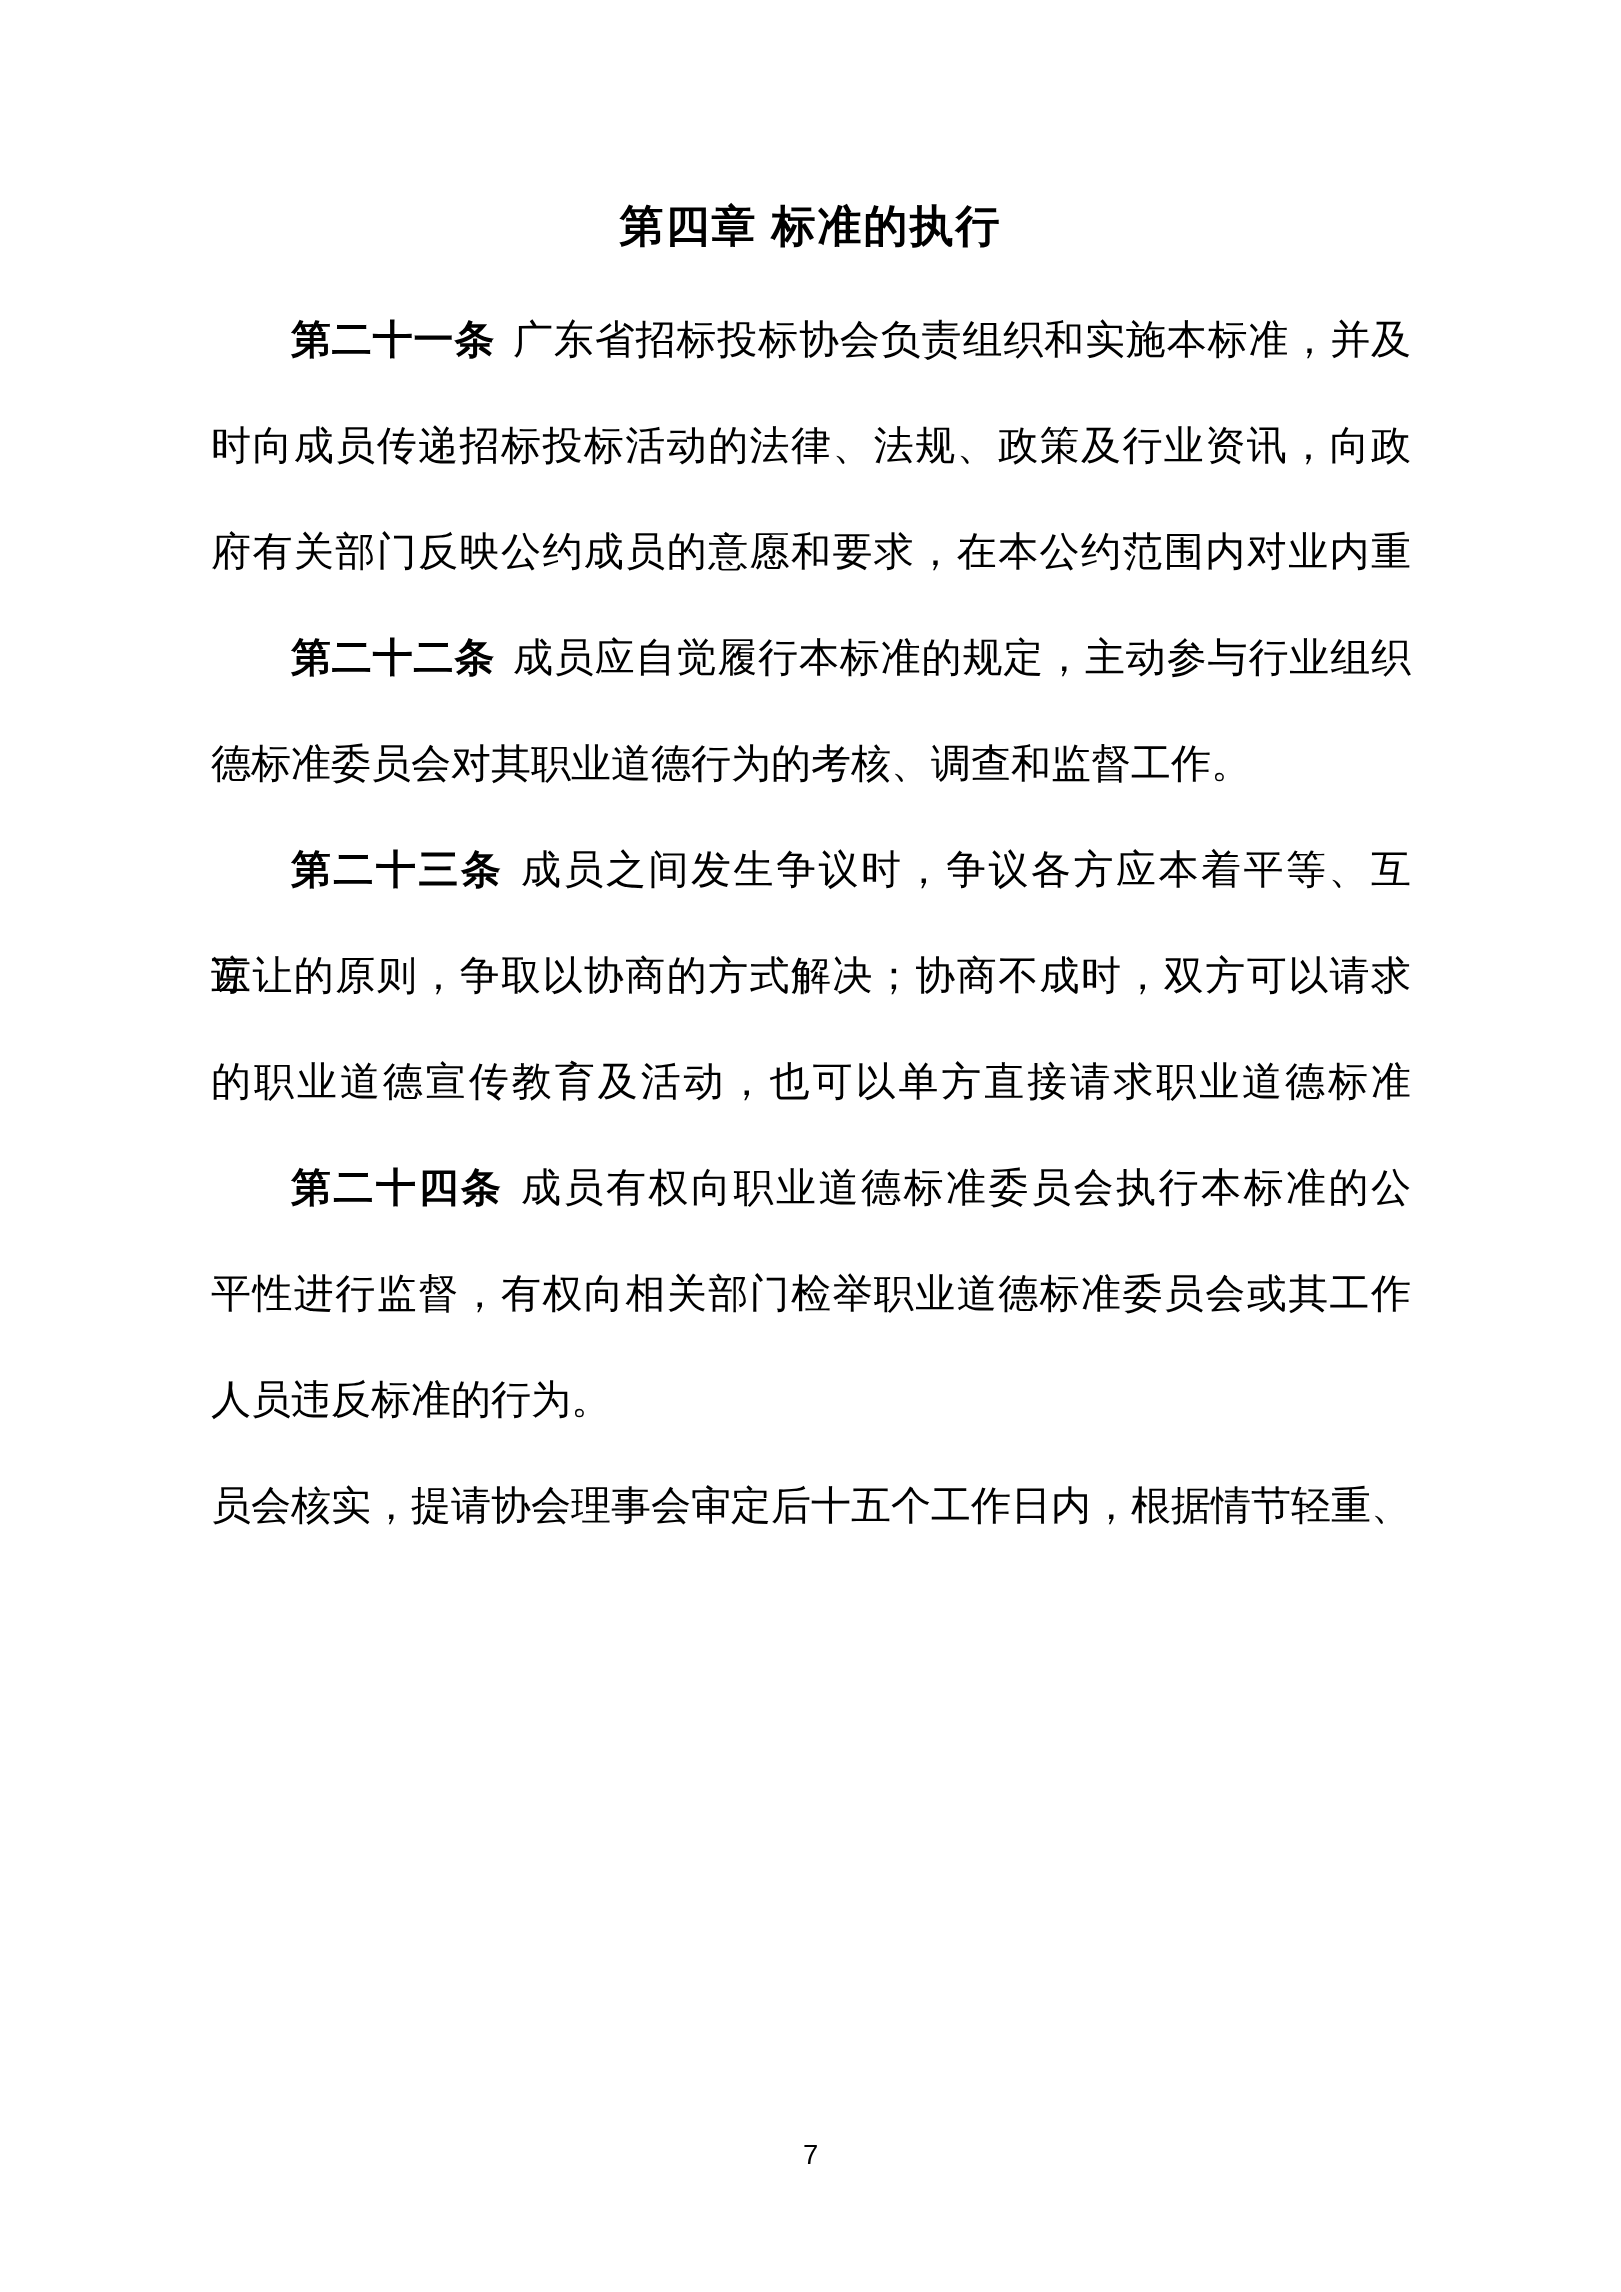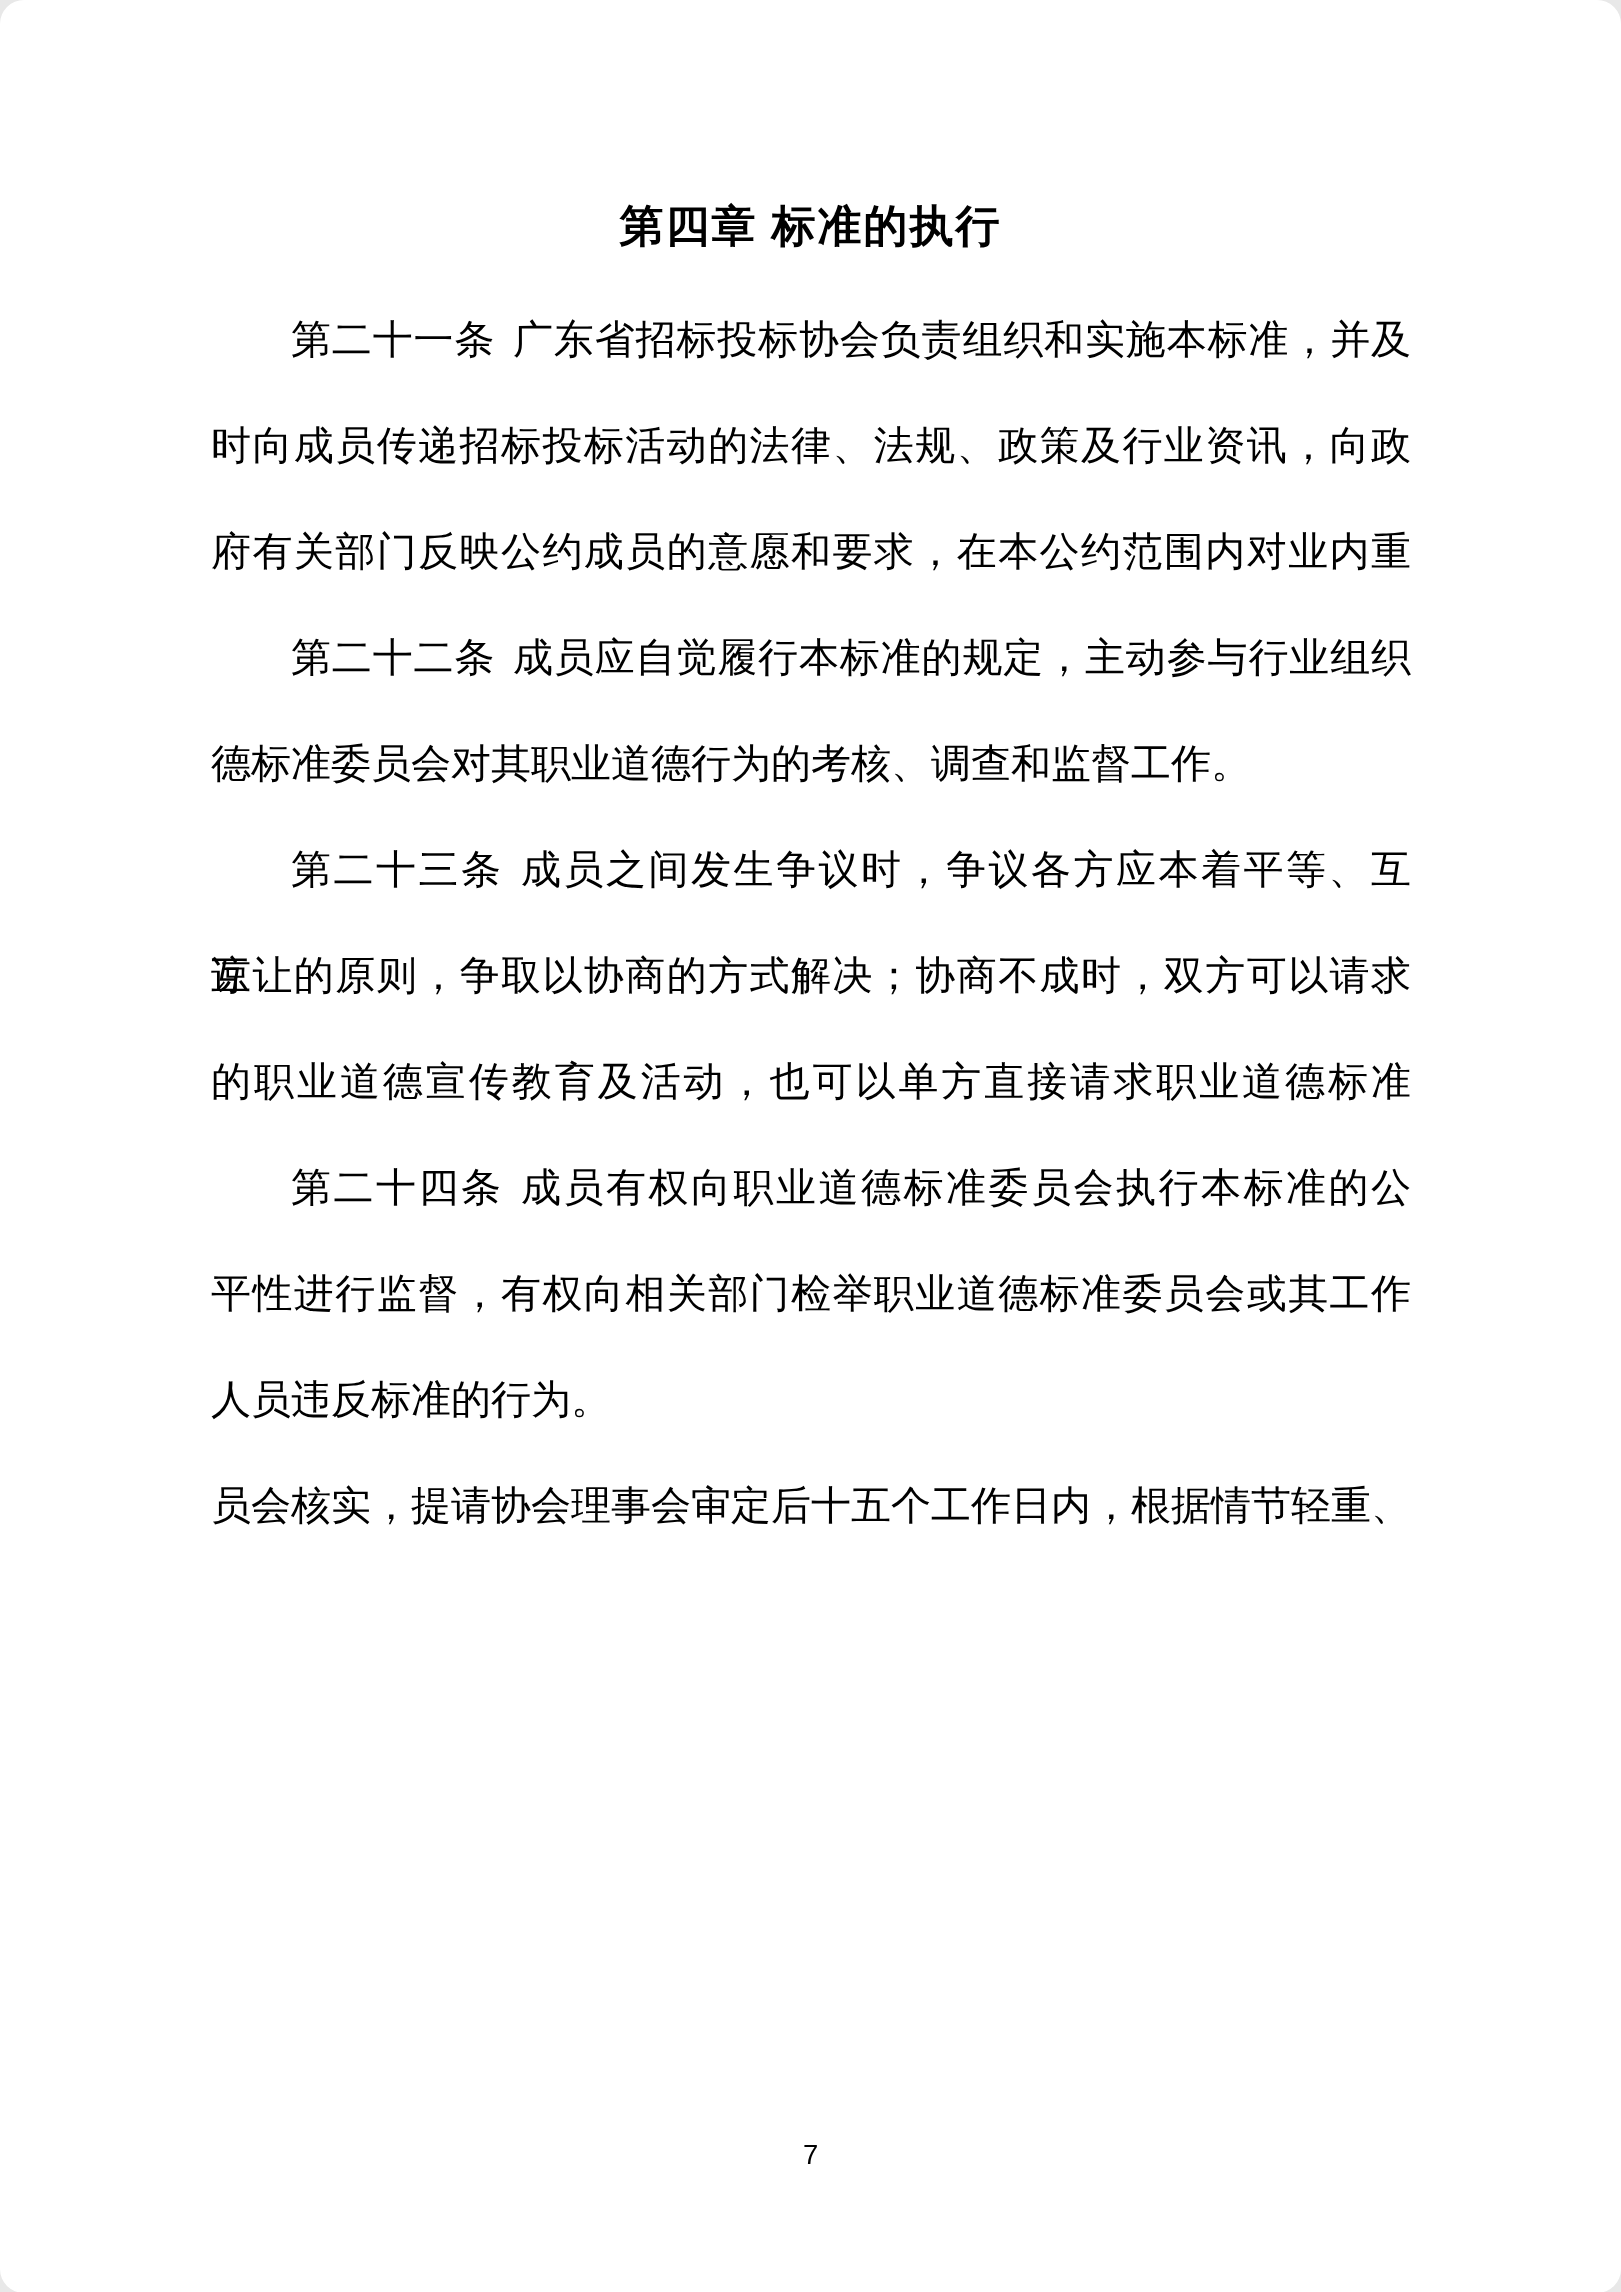--- a/index.html
+++ b/index.html
@@ -9,21 +9,20 @@
   }
   .page {
     position: relative;
     width: 1621px;
     height: 2293px;
     margin: 0 auto;
     background: #ffffff;
     color: #000000;
     font-family: "Liberation Sans", "DejaVu Sans", sans-serif;
     overflow: hidden;
-    border-radius: 24px;
   }
   .chapter-title {
     position: absolute;
     top: 202px;
     left: 0;
     width: 100%;
     margin: 0;
     text-align: center;
     font-size: 44px;
     font-weight: 700;
@@ -48,21 +47,21 @@
     text-align-last: justify;
     text-justify: inter-character;
   }
   .line.end {
     text-align-last: left;
   }
   .line.first {
     text-indent: 80px;
   }
   .article-num {
-    font-weight: 400;
+    font-weight: 700;
     margin-right: 17.6px;
   }
   .page-number {
     position: absolute;
     top: 2139px;
     left: 0;
     width: 100%;
     text-align: center;
     font-size: 27.4px;
     line-height: 1.2;

